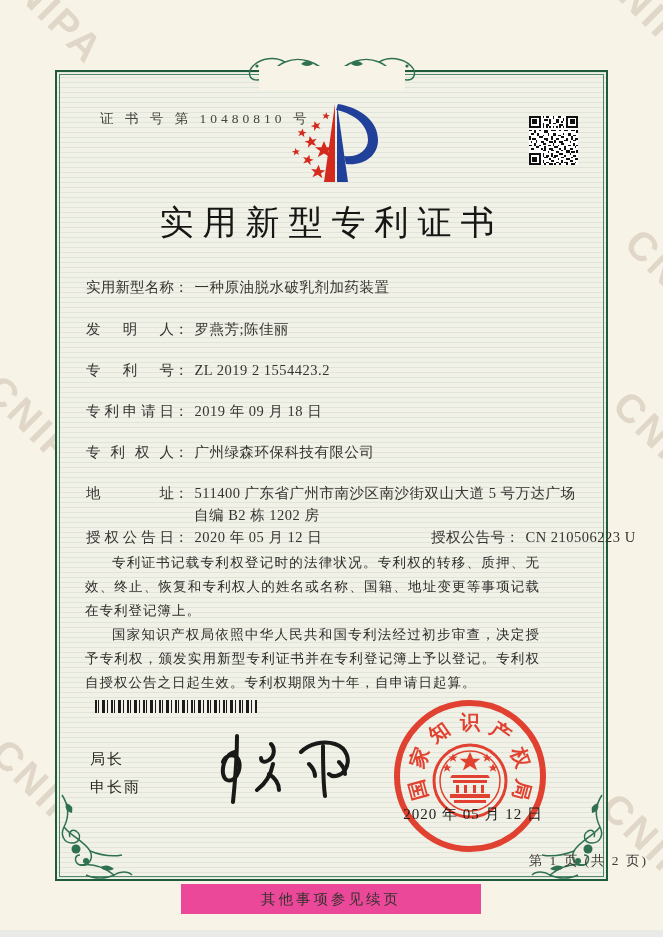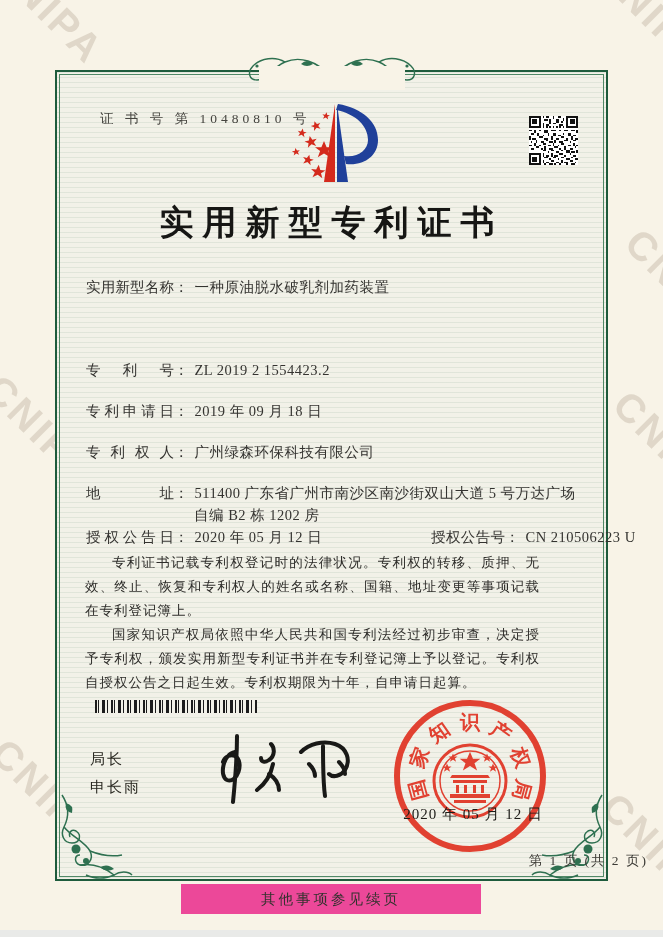--- a/index.html
+++ b/index.html
@@ -24,21 +24,21 @@
   .ornament-corner { position:absolute; width:78px; height:88px; }
   .oc-bl { left:56px; top:793px; }
   .oc-br { left:530px; top:793px; transform:scaleX(-1); }
 
   .cert-no { position:absolute; left:100px; top:110px; font-size:13.5px; color:#45443f; letter-spacing:4px; }
 
   .logo { position:absolute; left:278px; top:98px; width:116px; height:92px; }
   .qr { position:absolute; left:529px; top:116px; width:49px; height:49px; }
 
   .title { position:absolute; left:0; top:200px; width:663px; text-align:center;
-    font-size:34px; font-weight:bold; color:#161614; letter-spacing:9px; }
+    font-size:34px; font-weight:normal; color:#161614; letter-spacing:9px; }
 
   .field-row { position:absolute; left:86px; font-size:14.5px; color:#343330; white-space:nowrap; }
   .field-label { display:inline-block; width:88px; text-align:justify; text-align-last:justify; vertical-align:top; }
   .field-colon { display:inline-block; margin-right:6px; }
   .field-value { display:inline-block; letter-spacing:0.5px; }
   .addr2 { position:absolute; left:194px; font-size:14.5px; color:#343330; letter-spacing:0.5px; }
   .grant-no { position:absolute; left:345px; top:0; font-size:14.5px; color:#343330; white-space:nowrap; }
   .grant-no .field-label { width:74px; }
 
   .body-text { position:absolute; left:85px; top:551px; width:455px; font-size:13.5px;
@@ -293,20 +293,23 @@
           <rect x="25" y="28" width="2" height="1"></rect>
       </g>
     </svg>
   </div>
 
   <div class="title">实用新型专利证书</div>
 
   <div class="field-row" style="top:278px;">
     <span class="field-label">实用新型名称</span><span class="field-colon">：</span><span class="field-value">一种原油脱水破乳剂加药装置</span>
   </div>
+  <div class="field-row" style="top:320px;">
+    <span class="field-label">发明人</span><span class="field-colon">：</span><span class="field-value">罗燕芳;陈佳丽</span>
+  </div>
   <div class="field-row" style="top:361px;">
     <span class="field-label">专利号</span><span class="field-colon">：</span><span class="field-value">ZL 2019 2 1554423.2</span>
   </div>
   <div class="field-row" style="top:402px;">
     <span class="field-label">专利申请日</span><span class="field-colon">：</span><span class="field-value">2019 年 09 月 18 日</span>
   </div>
   <div class="field-row" style="top:443px;">
     <span class="field-label">专利权人</span><span class="field-colon">：</span><span class="field-value">广州绿森环保科技有限公司</span>
   </div>
   <div class="field-row" style="top:484px;">

